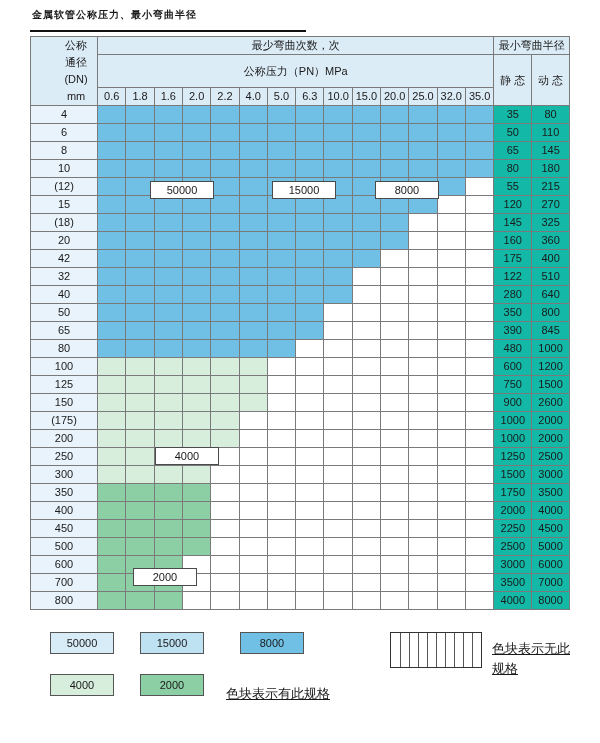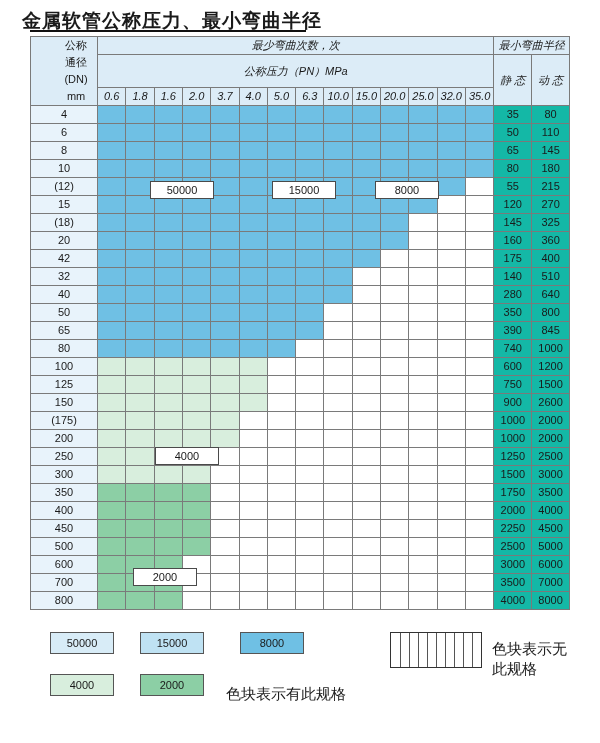--- a/index.html
+++ b/index.html
@@ -5,22 +5,22 @@
   html,body{margin:0;padding:0;}
   body{
     width:600px;height:743px;
     background:#ffffff;
     font-family:"Liberation Sans","DejaVu Sans",sans-serif;
     font-size:11px;color:#1a1a1a;
     position:relative;
     overflow:hidden;
   }
   #title{
-    position:absolute;left:22px;top:8px;
-    font-size:19px;font-weight:bold;
+    position:absolute;left:32px;top:8px;
+    font-size:10px;font-weight:bold;
     letter-spacing:1px;
     font-family:Liberation Mono, monospace;
   }
   #title-rule{
     position:absolute;left:30px;top:30px;width:276px;height:2px;background:#111;
   }
   #table-wrap{
     position:absolute;left:30px;top:36px;
     width:540px;
   }
@@ -33,21 +33,21 @@
   table.main td,table.main th{
     border:1px solid #7a7a7a;
     padding:0;
     text-align:center;
     vertical-align:middle;
     font-weight:normal;
     font-size:11px;
     height:17px;
     line-height:17px;
   }
-  .hdr{background:#dcecf7;font-style:italic;}
+  .hdr{background:#dcecf7;}
   .dn-col{width:64px;background:#e8f3fb;}
   .pn-col{width:27px;}
   .r-col{width:36px;background:#fff;}
   .dn-head{background:#dcecf7;font-size:11px;}
   .row-label{background:#e8f3fb;font-size:11px;}
   
   .c-blue{background:#6fc0e4;}
   .c-green{background:#8ccfa5;}
   .c-lightgreen{background:#d8eedd;}
   .c-none{background:#ffffff;}
@@ -67,21 +67,21 @@
   #legend{
     position:absolute;left:30px;top:628px;width:540px;height:86px;
   }
   .lg-box{
     position:absolute;
     width:62px;height:20px;
     border:1px solid #555;
     text-align:center;line-height:20px;font-size:11px;
     background:#fff;
   }
-  .lg-txt{position:absolute;font-size:15px;line-height:20px;height:20px;}
+  .lg-txt{position:absolute;font-size:13px;line-height:20px;height:20px;text-decoration:underline;}
   #hatch{
     position:absolute;left:360px;top:4px;width:90px;height:34px;
     border:1px solid #333;background:#fff;
   }
   #hatch .v{
     position:absolute;top:0;bottom:0;width:1px;background:#555;
   }
 </style>
 </head>
 <body>
@@ -111,21 +111,21 @@
         <tr>
           <td class="hdr" colspan="14">公称压力（PN）MPa</td>
           <td class="hdr" rowspan="2">静 态</td>
           <td class="hdr" rowspan="2">动 态</td>
         </tr>
         <tr>
           <td class="hdr pn-col">0.6</td>
           <td class="hdr pn-col">1.8</td>
           <td class="hdr pn-col">1.6</td>
           <td class="hdr pn-col">2.0</td>
-          <td class="hdr pn-col">3.7</td>
+          <td class="hdr pn-col">2.2</td>
           <td class="hdr pn-col">4.0</td>
           <td class="hdr pn-col">5.0</td>
           <td class="hdr pn-col">6.3</td>
           <td class="hdr pn-col">10.0</td>
           <td class="hdr pn-col">15.0</td>
           <td class="hdr pn-col">20.0</td>
           <td class="hdr pn-col">25.0</td>
           <td class="hdr pn-col">32.0</td>
           <td class="hdr pn-col">35.0</td>
         </tr>
@@ -309,21 +309,21 @@
           <td class="pn-col c-blue"></td>
           <td class="pn-col c-blue"></td>
           <td class="pn-col c-blue"></td>
           <td class="pn-col c-blue"></td>
           <td class="pn-col c-blue"></td>
           <td class="pn-col c-none"></td>
           <td class="pn-col c-none"></td>
           <td class="pn-col c-none"></td>
           <td class="pn-col c-none"></td>
           <td class="pn-col c-none"></td>
-          <td class="val r-col">140</td>
+          <td class="val r-col">122</td>
           <td class="val r-col">510</td>
         </tr>
         <tr>
           <td class="row-label dn-col">40</td>
           <td class="pn-col c-blue"></td>
           <td class="pn-col c-blue"></td>
           <td class="pn-col c-blue"></td>
           <td class="pn-col c-blue"></td>
           <td class="pn-col c-blue"></td>
           <td class="pn-col c-blue"></td>
@@ -385,21 +385,21 @@
           <td class="pn-col c-blue"></td>
           <td class="pn-col c-blue"></td>
           <td class="pn-col c-blue"></td>
           <td class="pn-col c-none"></td>
           <td class="pn-col c-none"></td>
           <td class="pn-col c-none"></td>
           <td class="pn-col c-none"></td>
           <td class="pn-col c-none"></td>
           <td class="pn-col c-none"></td>
           <td class="pn-col c-none"></td>
-          <td class="val r-col">740</td>
+          <td class="val r-col">480</td>
           <td class="val r-col">1000</td>
         </tr>
         <tr>
           <td class="row-label dn-col">100</td>
           <td class="pn-col c-lightgreen"></td>
           <td class="pn-col c-lightgreen"></td>
           <td class="pn-col c-lightgreen"></td>
           <td class="pn-col c-lightgreen"></td>
           <td class="pn-col c-lightgreen"></td>
           <td class="pn-col c-lightgreen"></td>

